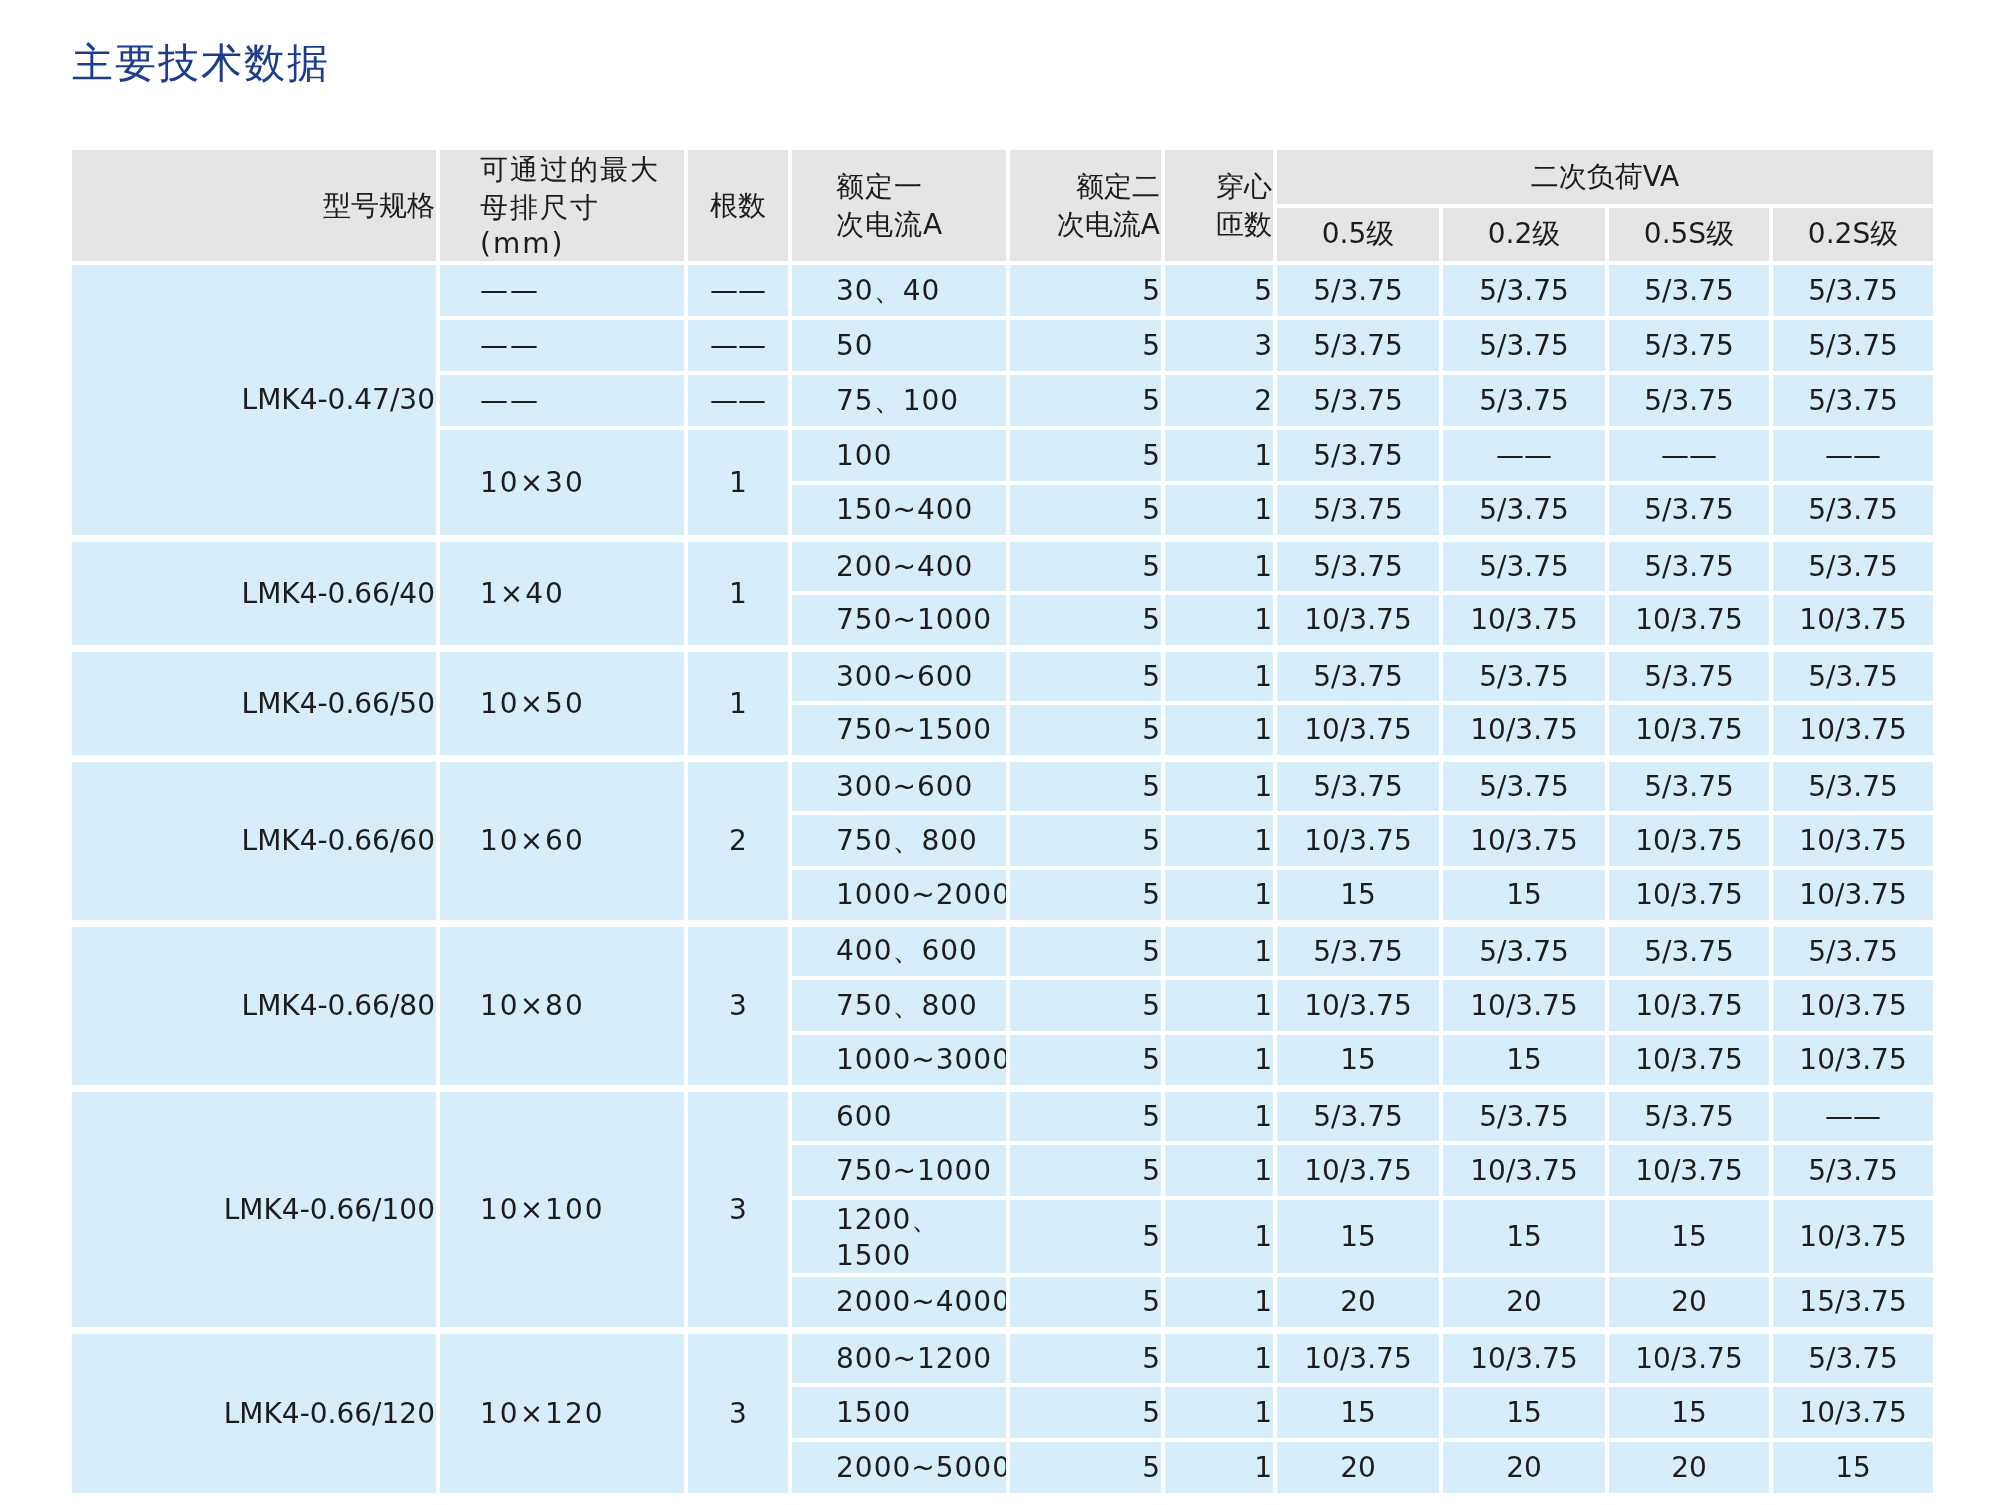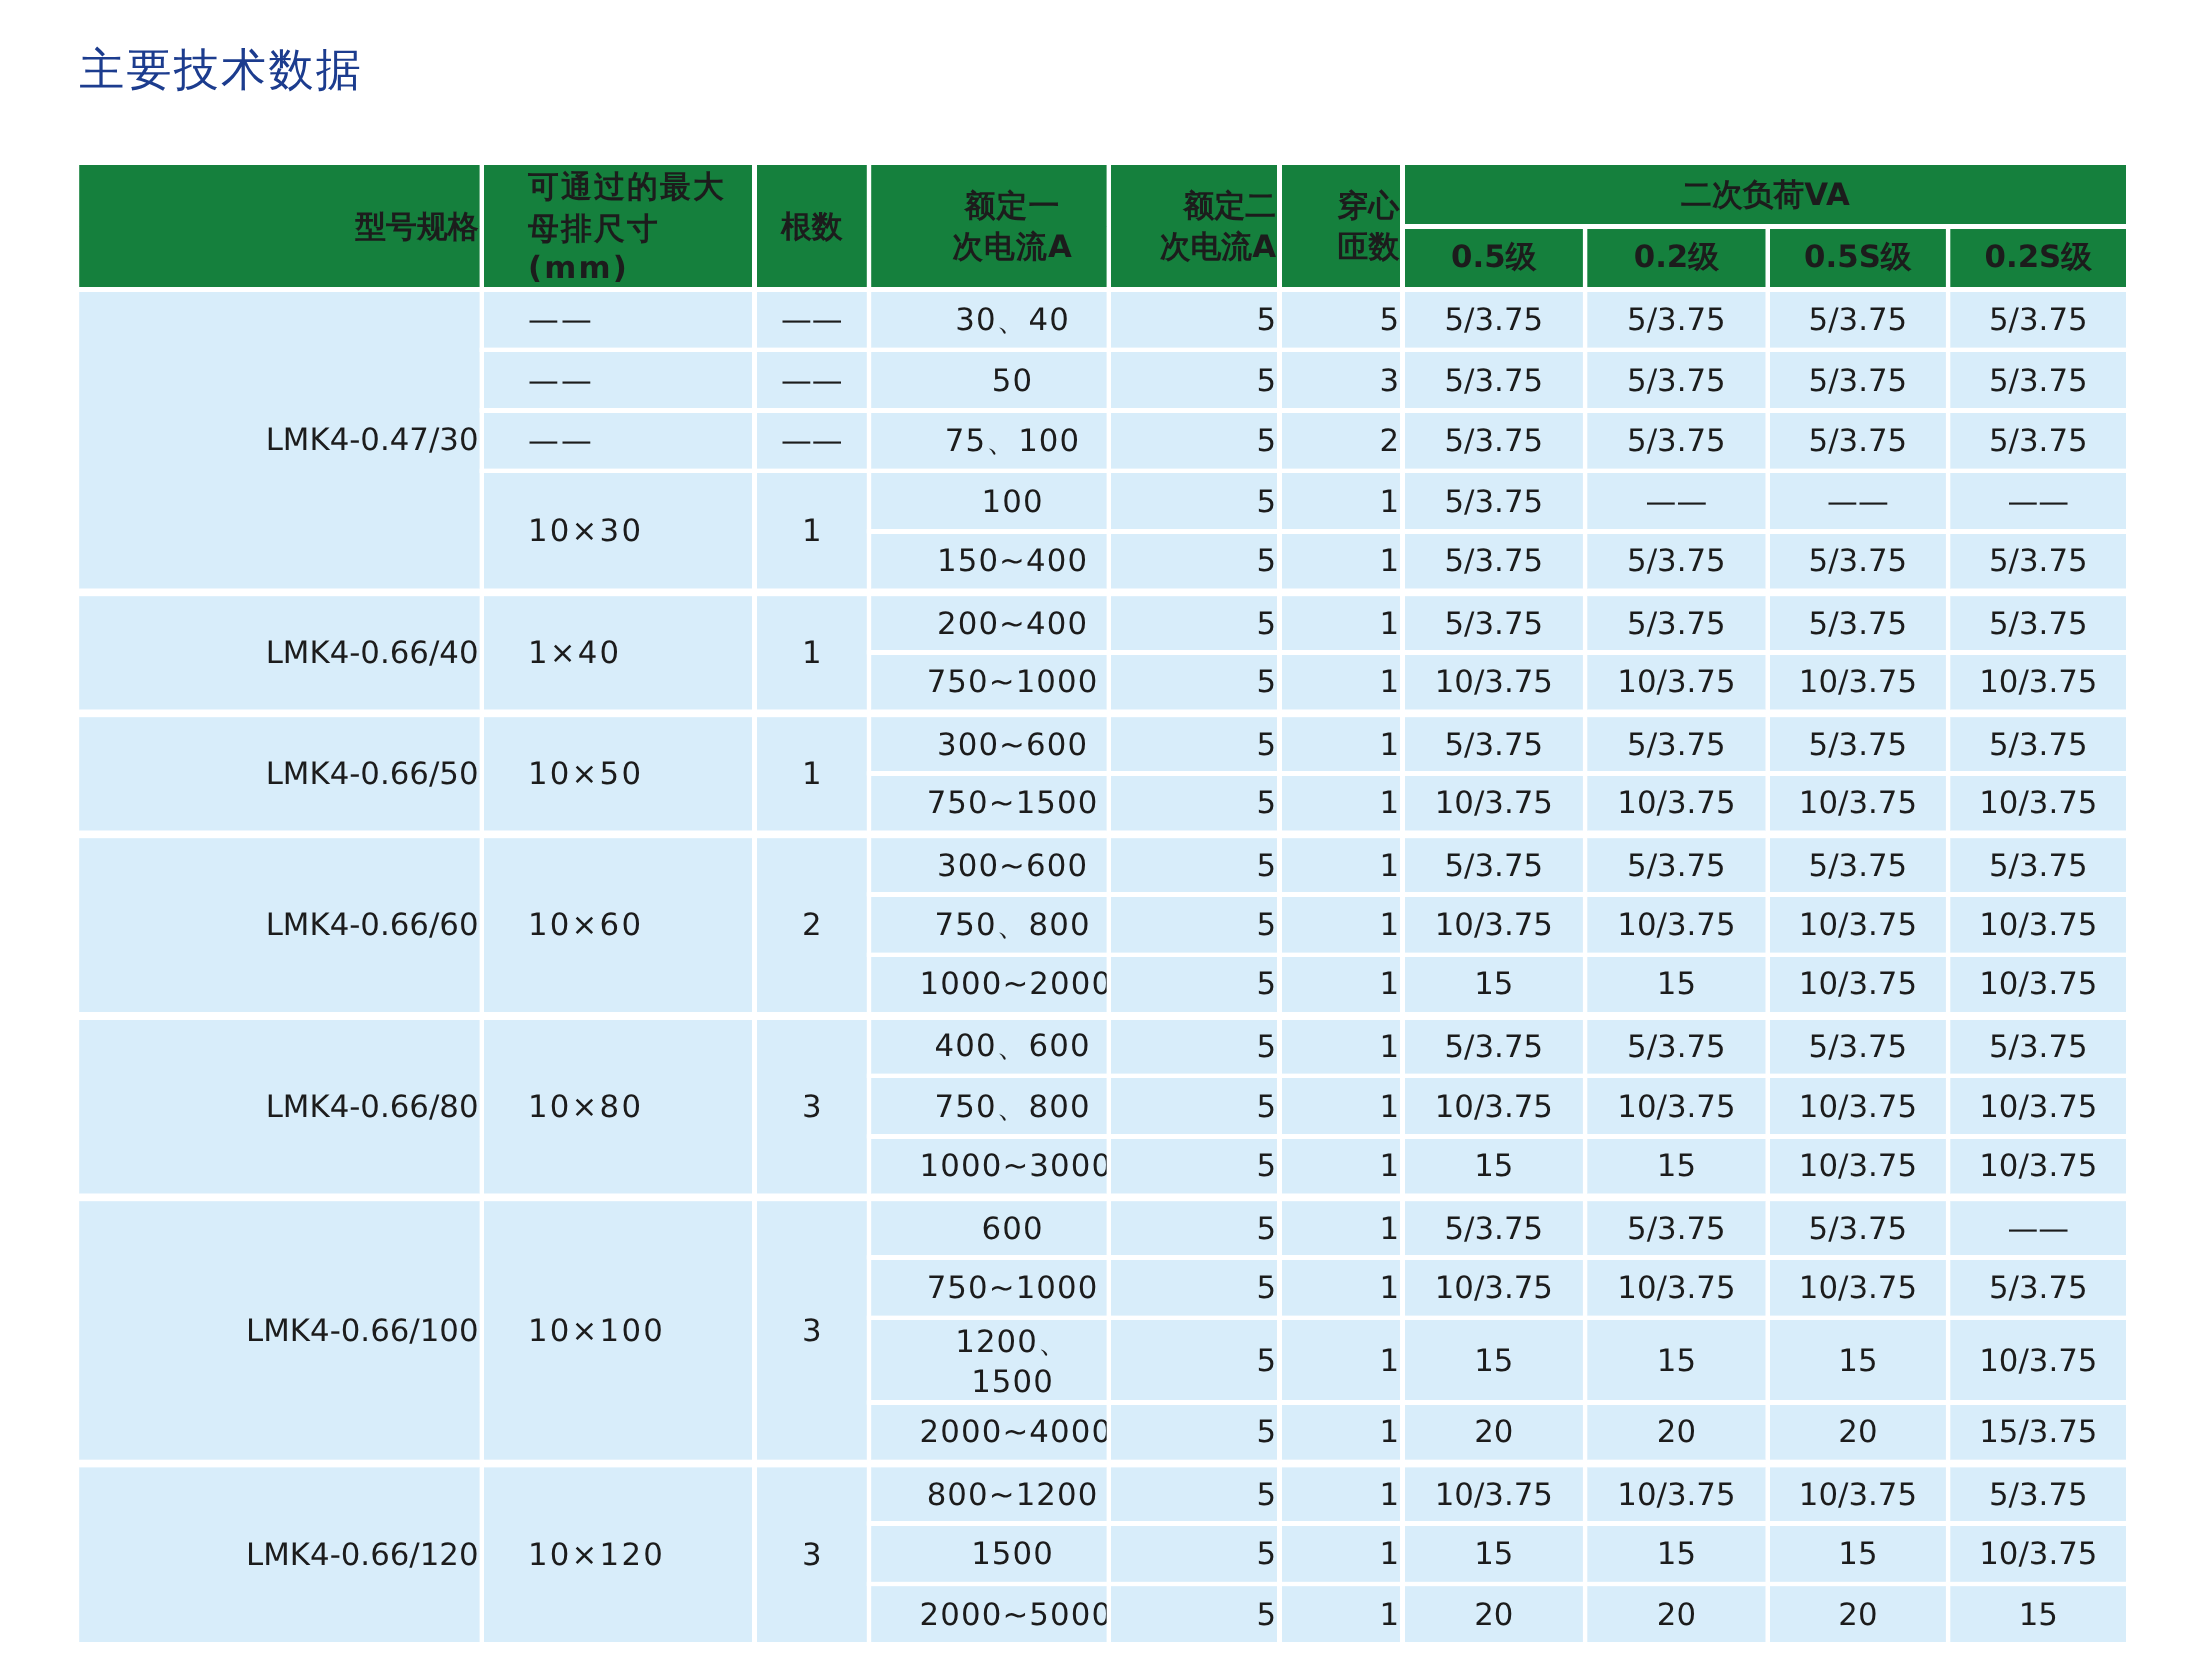--- a/index.html
+++ b/index.html
@@ -34,31 +34,31 @@
   }
   .spec-table th, .spec-table td {
     border: 4px solid #ffffff;
     font-size: 28px;
     font-weight: normal;
     color: #1c1c1c;
     vertical-align: middle;
     overflow: hidden;
     box-sizing: border-box;
   }
-  .spec-table thead th { background: #15803d; font-weight: bold; }
+  .spec-table thead th { background: #e5e5e5; }
   .spec-table tbody td { background: #d8edfa; }
   .spec-table thead tr { height: 56px; }
   .spec-table tbody tr { height: 55px; }
   
   .spec-table tbody tr.gs > td { border-top-width: 7px; }
   .pre { white-space: pre-line; }
   .ac { text-align: center; }
   .c-model   { text-align: right; padding-left: 26px; }
   .c-busbar  { text-align: left; padding-left: 40px; letter-spacing: 2px; }
-  .c-primary { text-align: center; padding-left: 44px; letter-spacing: 1px; }
+  .c-primary { text-align: left; padding-left: 44px; letter-spacing: 1px; }
   .c-second  { text-align: right; padding-left: 30px; }
   .c-turns   { text-align: right; padding-left: 28px; }
 </style>
 </head>
 <body>
 
 <div class="page">
   <div class="page-title">主要技术数据</div>
 
   <table class="spec-table">

